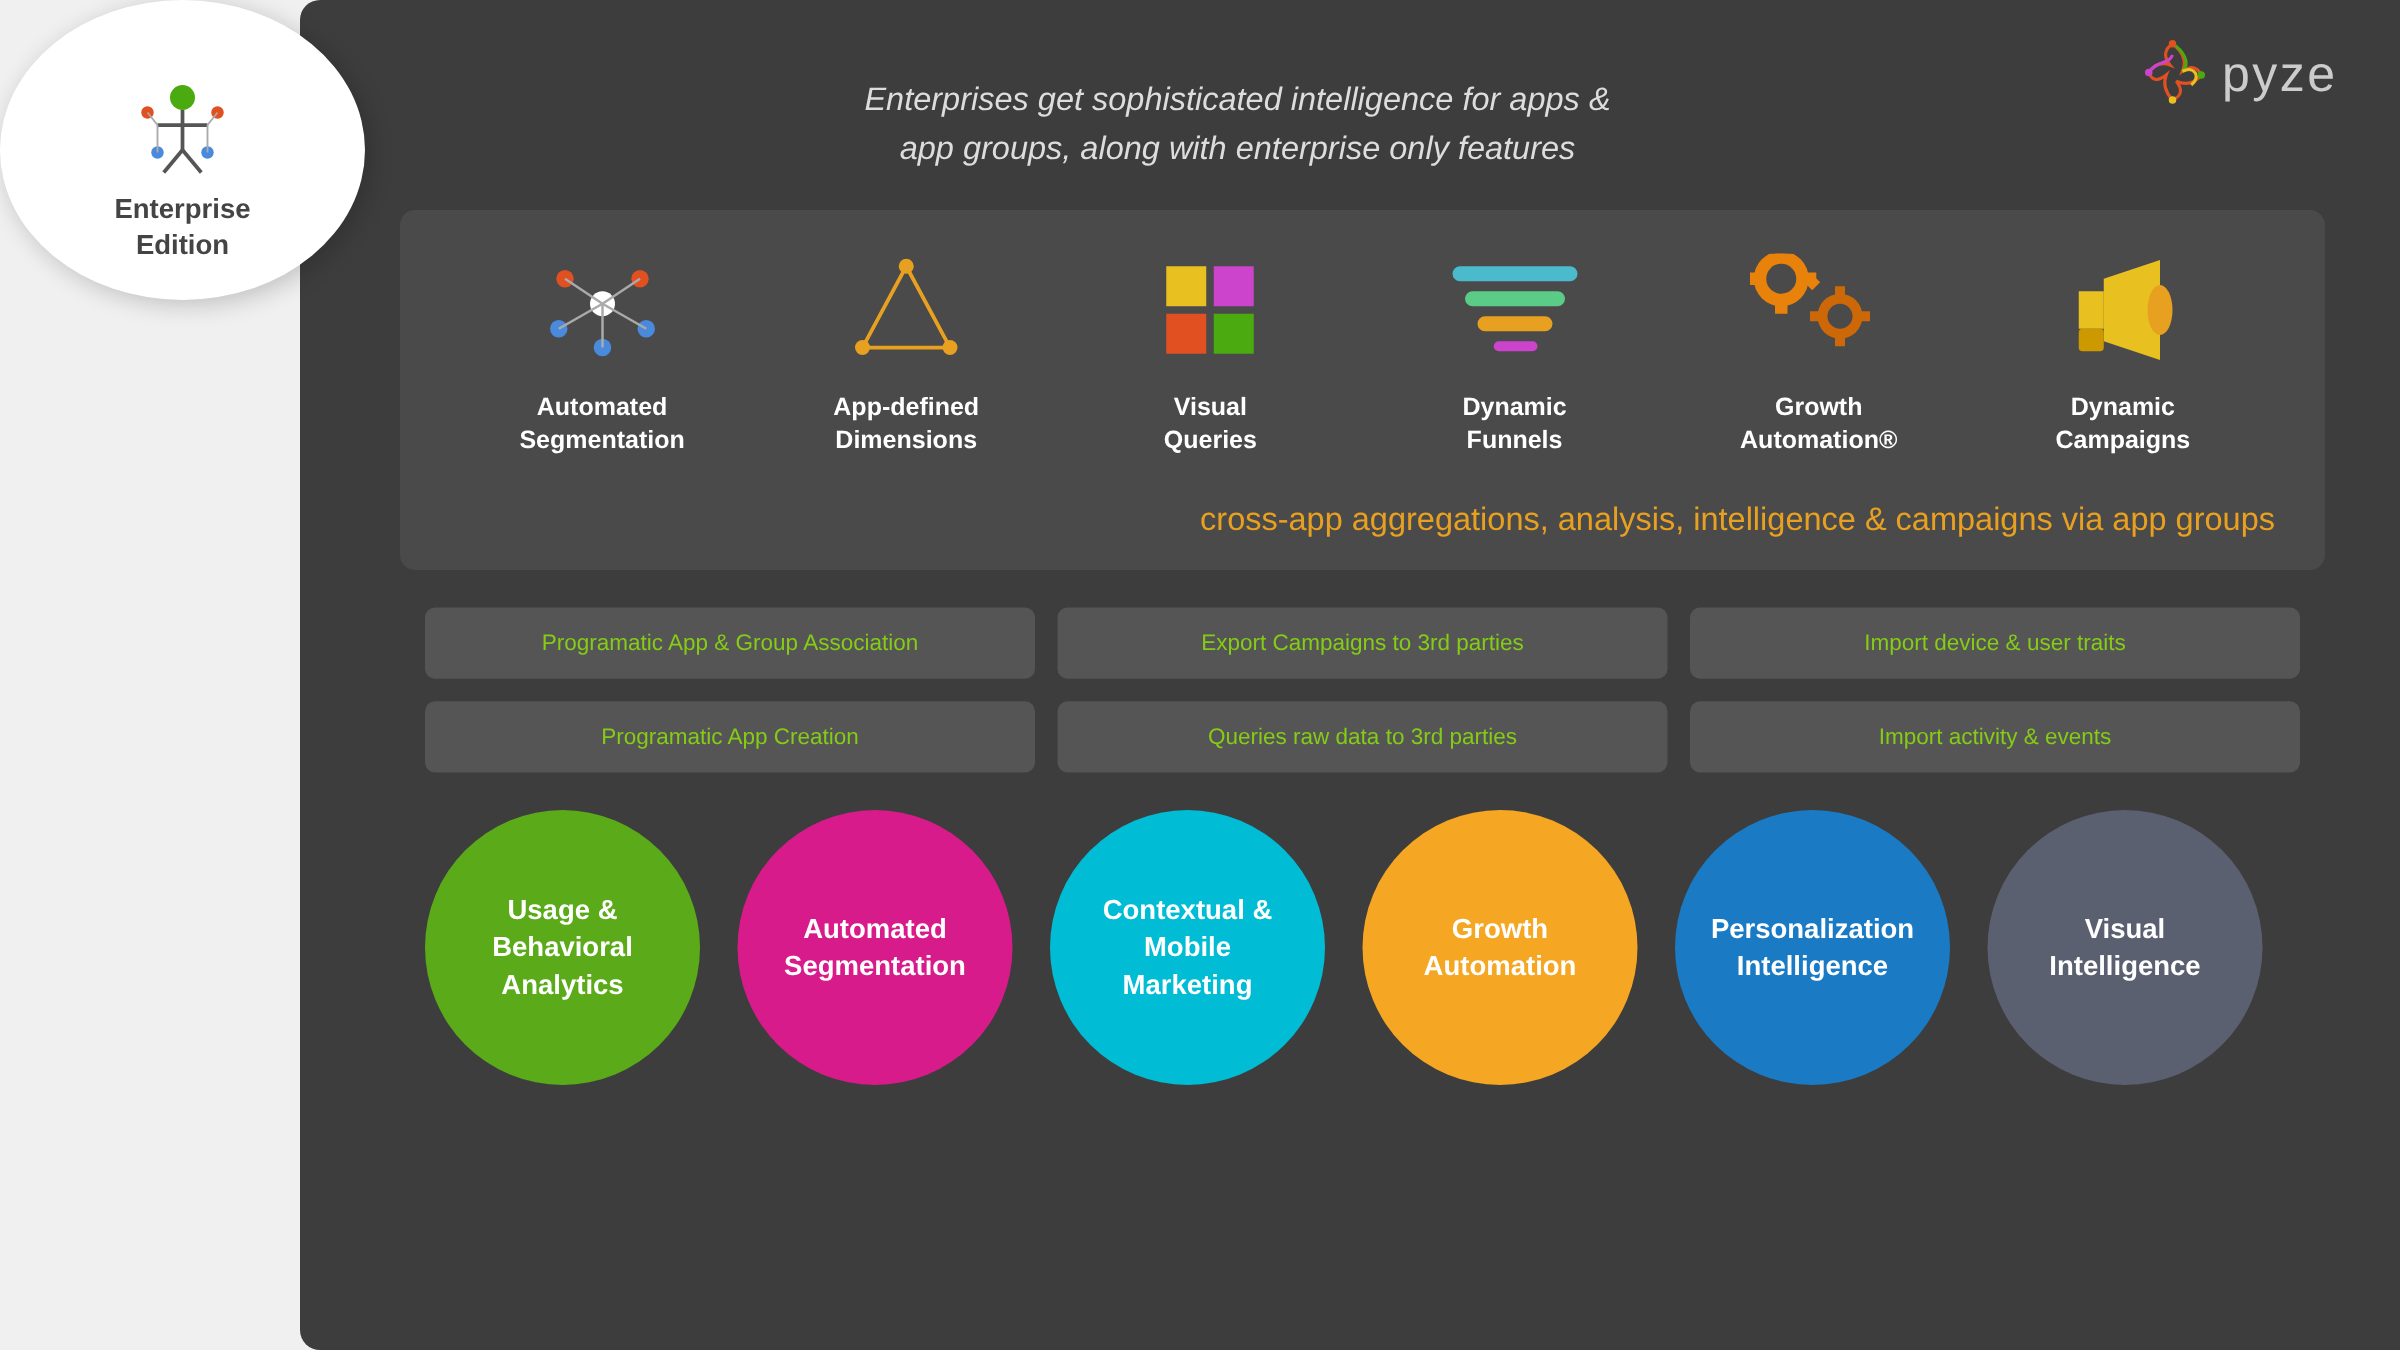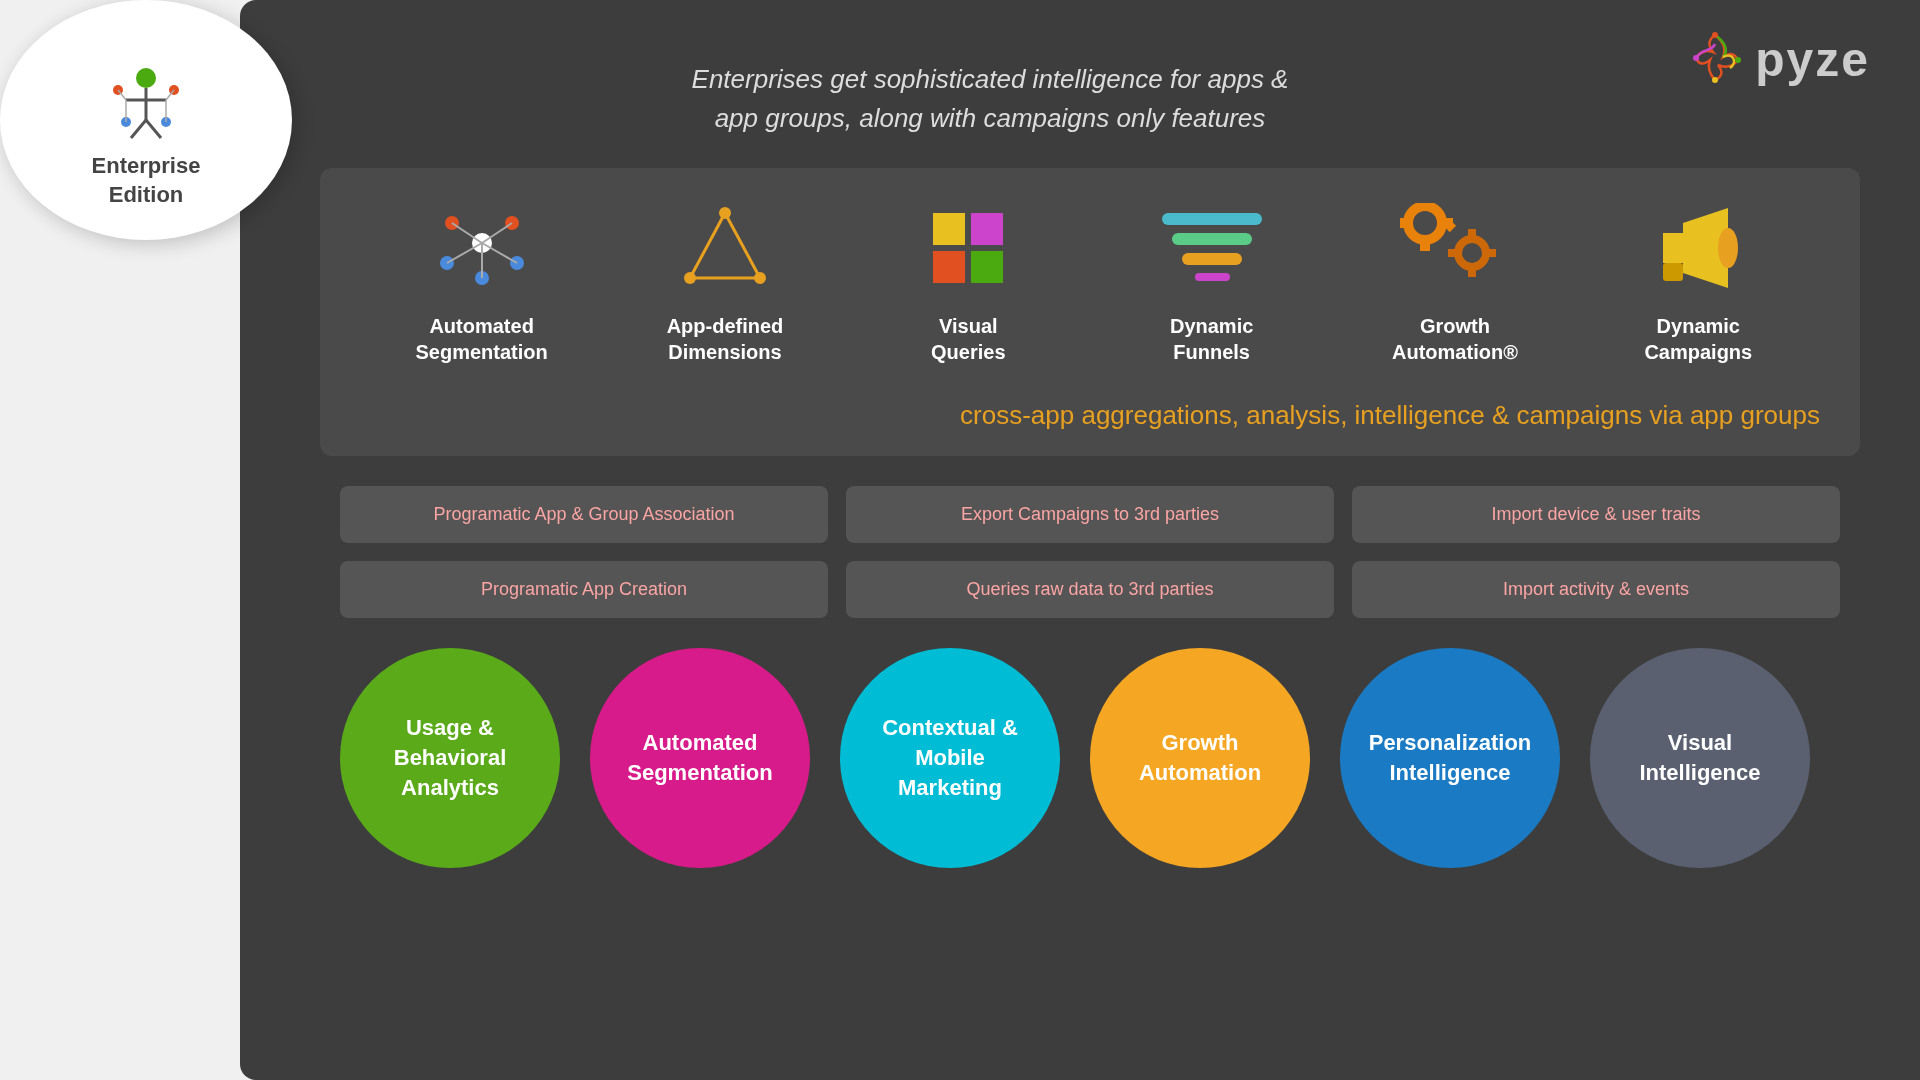--- a/index.html
+++ b/index.html
@@ -65,22 +65,22 @@
     .pyze-logo {
       position: absolute;
       top: 30px;
       right: 50px;
       display: flex;
       align-items: center;
       gap: 12px;
     }
 
     .pyze-logo-text {
-      font-size: 48px;
-      font-weight: 700;
+      font-size: 40px;
+      font-weight: 400;
       color: #ccc;
       letter-spacing: 2px;
     }
 
     
     .header-text {
       text-align: center;
       padding-top: 20px;
       padding-bottom: 30px;
       padding-right: 200px;
@@ -148,21 +148,21 @@
       grid-template-columns: 1fr 1fr 1fr;
       gap: 18px;
       margin: 30px 0;
       padding: 0 20px;
     }
 
     .feature-btn {
       background: #555555;
       border: none;
       border-radius: 8px;
-      color: #fca5a5;
+      color: #84cc16;
       font-size: 18px;
       padding: 18px 20px;
       text-align: center;
       cursor: pointer;
     }
 
     
     .circles-section {
       display: flex;
       justify-content: flex-start;
@@ -247,21 +247,21 @@
         <circle cx="27" cy="50" r="3" fill="#e8c020"></circle>
         <circle cx="8" cy="28" r="3" fill="#cc44cc"></circle>
       </svg>
     </div>
     <span class="pyze-logo-text">pyze</span>
   </div>
 
   <div class="header-text">
     <p>
       <span>Enterprises get sophisticated intelligence for apps &amp;</span><br>
-      <span>app groups, along with campaigns only features</span>
+      <span>app groups, along with enterprise only features</span>
     </p>
   </div>
 
   <div class="feature-strip">
     <div class="feature-icons">
 
       <div class="feature-item">
         <div class="icon-area">
           <svg width="100" height="90" viewBox="0 0 100 90">
             <circle cx="50" cy="40" r="10" fill="white"></circle>

